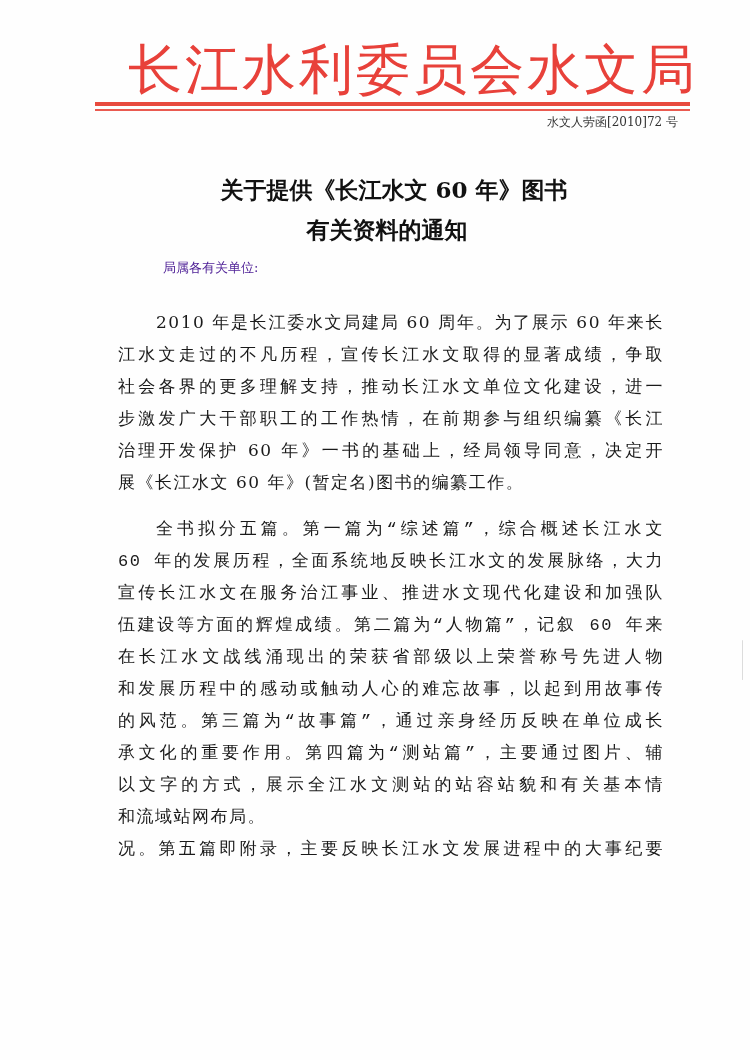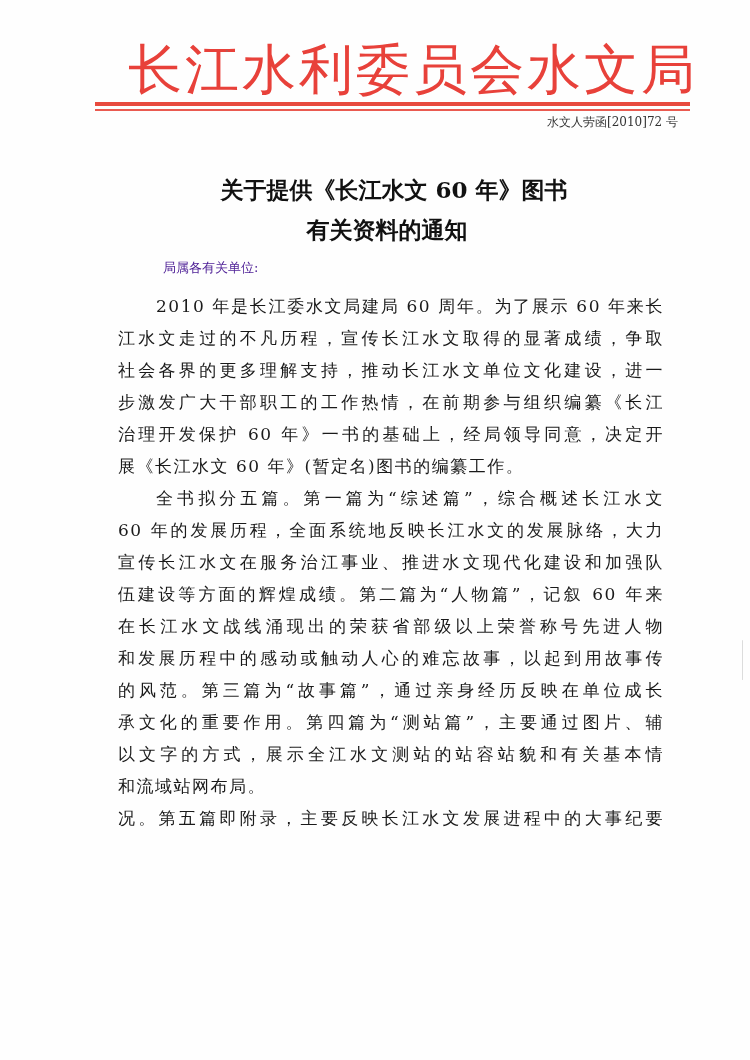--- a/index.html
+++ b/index.html
@@ -105,23 +105,25 @@
       white-space: nowrap;
       text-align: justify;
       text-align-last: justify;
       letter-spacing: 1.5px;
     }
     .para .ln.last {
       text-align-last: left;
     }
     .para .ln.indent {
       padding-left: 38px;
+      margin-top: 16px;
     }
     .para + .para {
       margin-top: 0;
+      font-family: Liberation Mono, monospace;
     }
     .speck {
       position: absolute;
       width: 2px; height: 2px;
       background: #777;
       border-radius: 1px;
       opacity: 0.5;
     }
   </style>
 </head>

